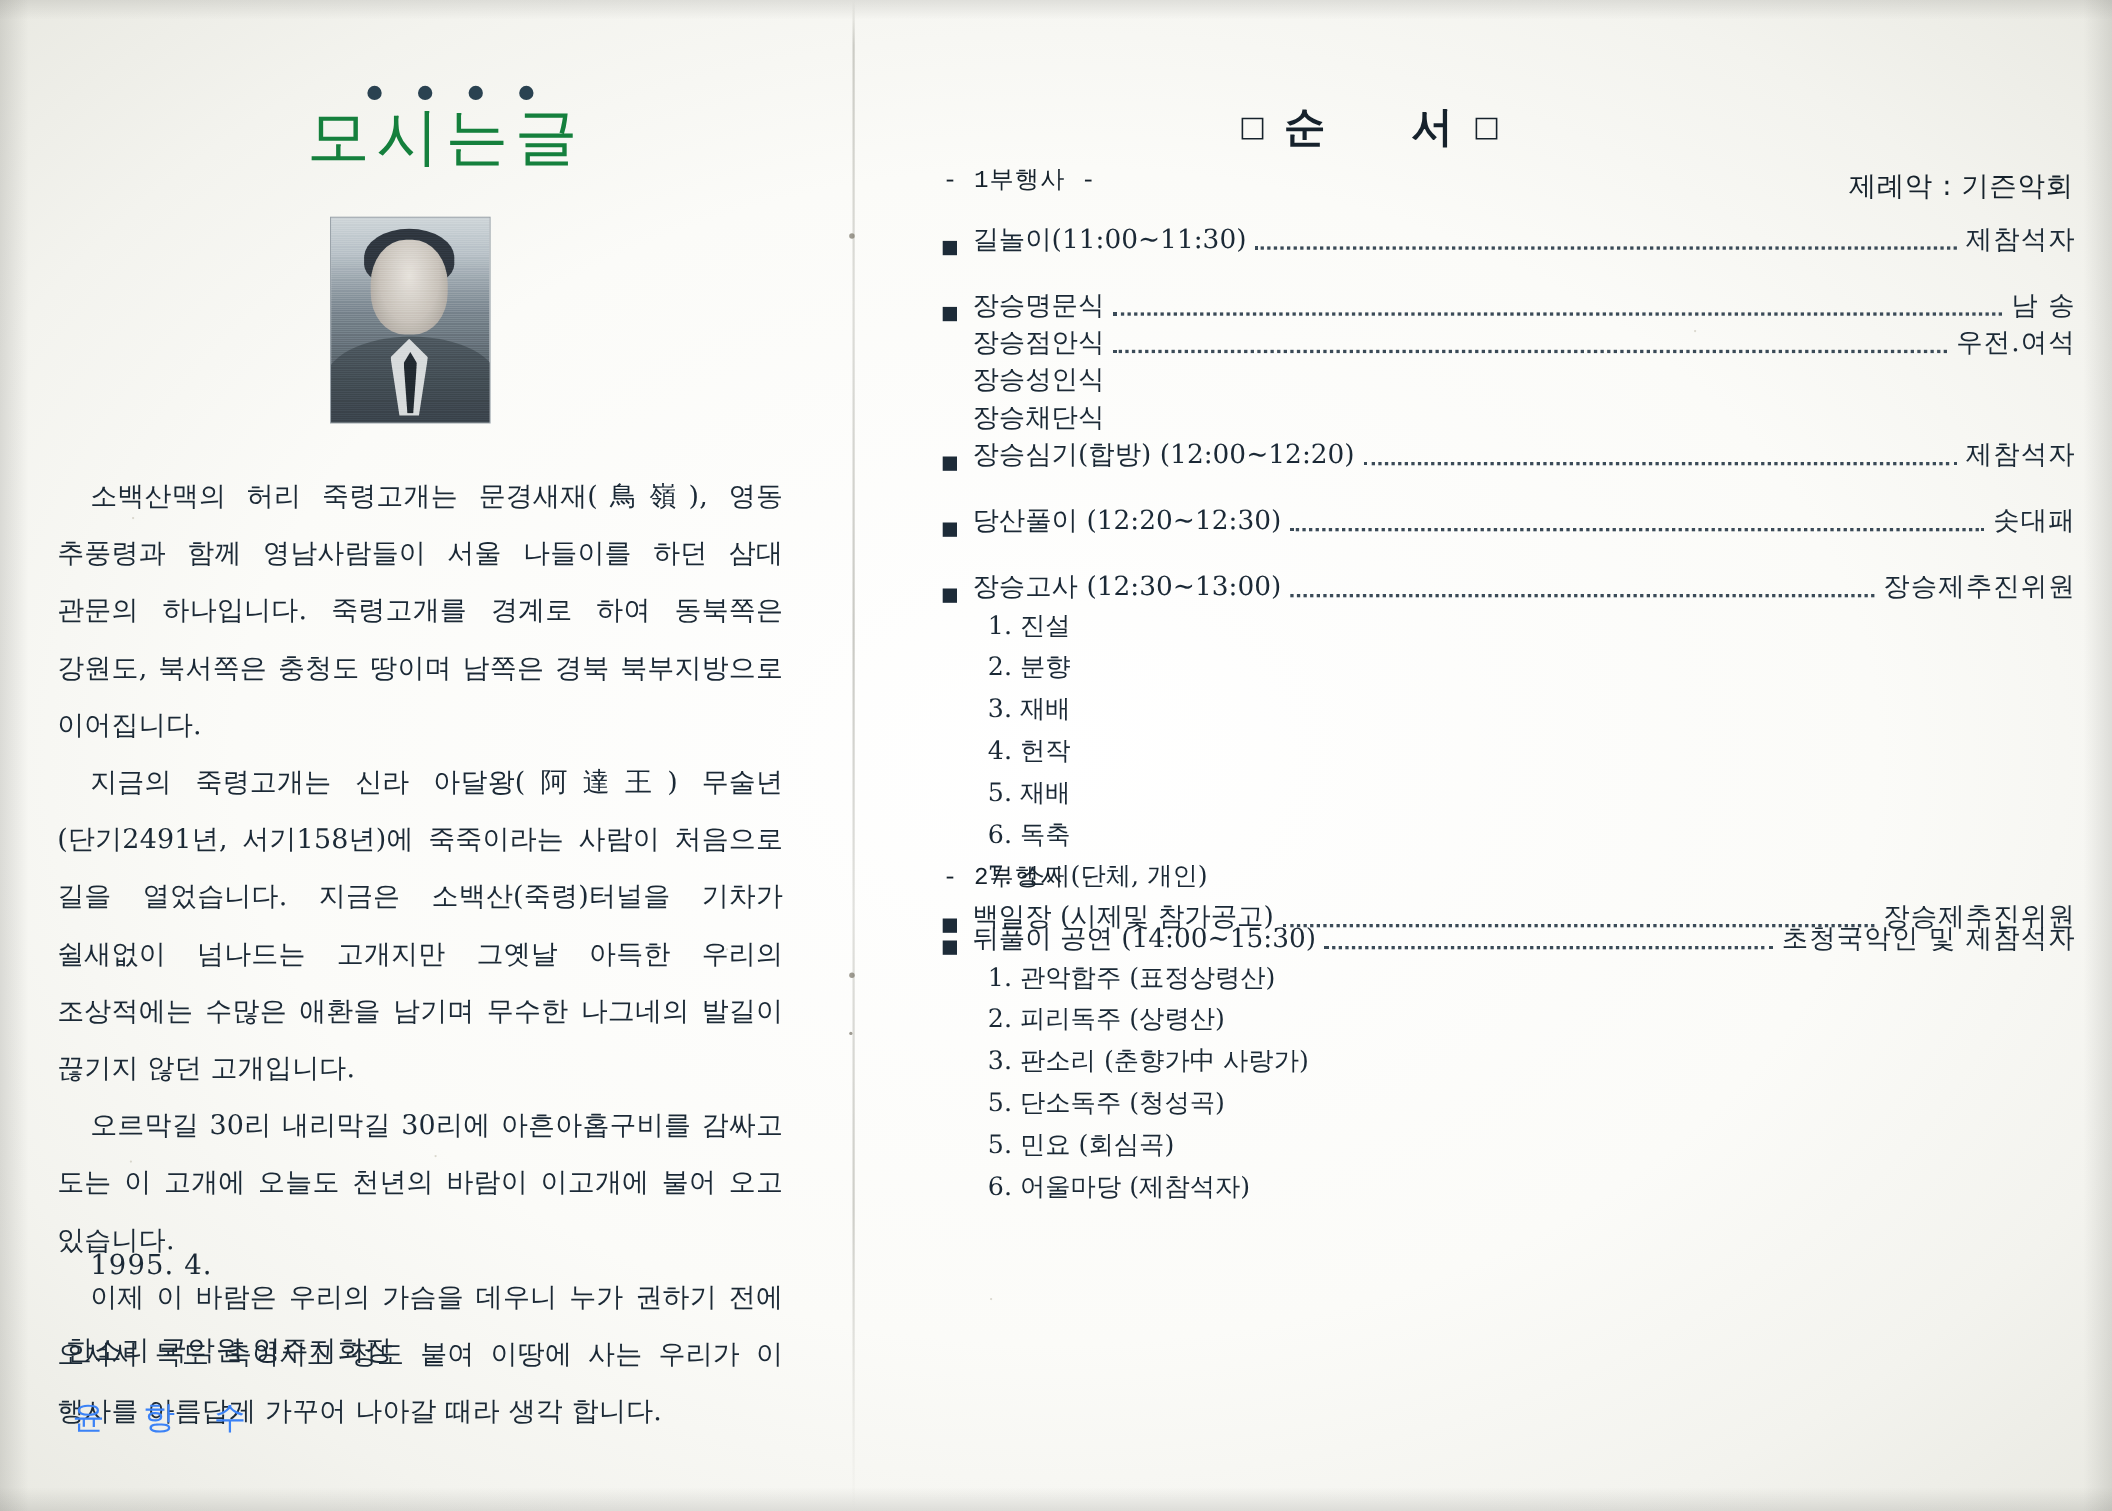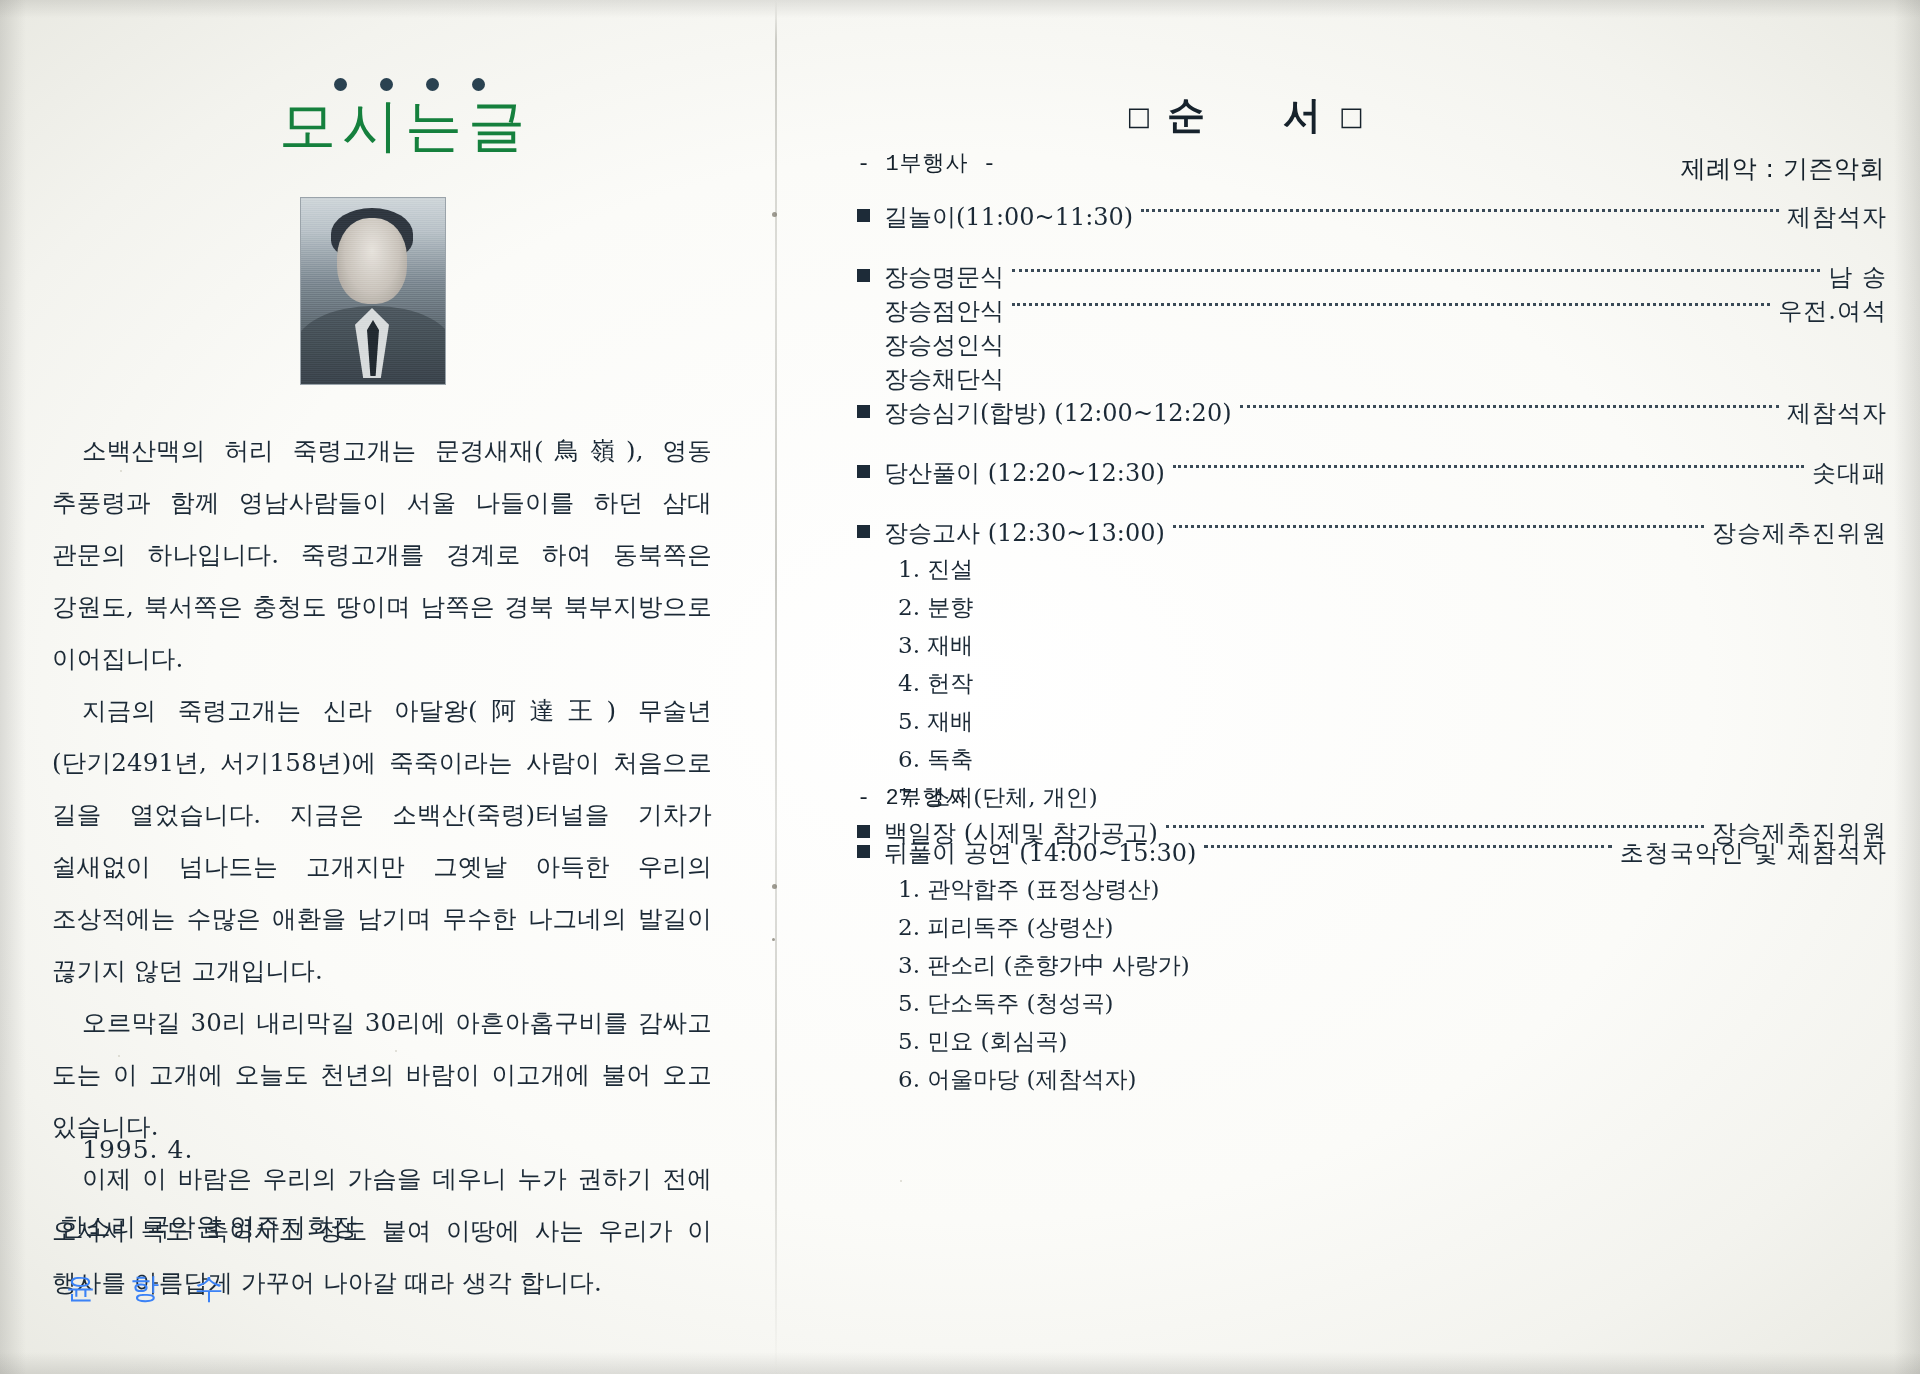--- a/index.html
+++ b/index.html
@@ -134,21 +134,21 @@
   .part2{left:82px;top:782px;}
 
   .ensemble{
     position:absolute;right:35px;top:152px;font-size:25px;color:#16222c;
     font-family:"DejaVu Sans","Liberation Sans",sans-serif;letter-spacing:.5px;
   }
 
   .prog-list{position:absolute;left:82px;top:200px;width:1030px;}
   .prog-list-2{position:absolute;left:82px;top:836px;width:1030px;}
 
-  .row{display:flex;align-items:center;font-size:24px;color:#1b2936;line-height:34px;}
+  .row{display:flex;align-items:flex-end;font-size:24px;color:#1b2936;line-height:34px;}
   .row .bullet{
     width:13px;height:13px;background:#1d2b38;display:inline-block;
     margin-right:14px;flex:0 0 13px;position:relative;top:-2px;
   }
   .row .nobullet{width:13px;margin-right:14px;flex:0 0 13px;}
   .row .label{white-space:nowrap;}
   .row .dots{
     flex:1 1 auto;margin:0 8px;
     border-bottom:3px dotted #3a4a57;
     position:relative;top:-7px;height:0;

